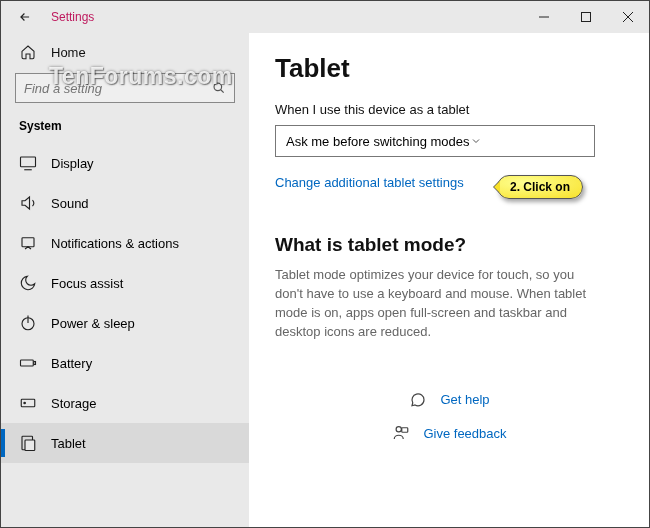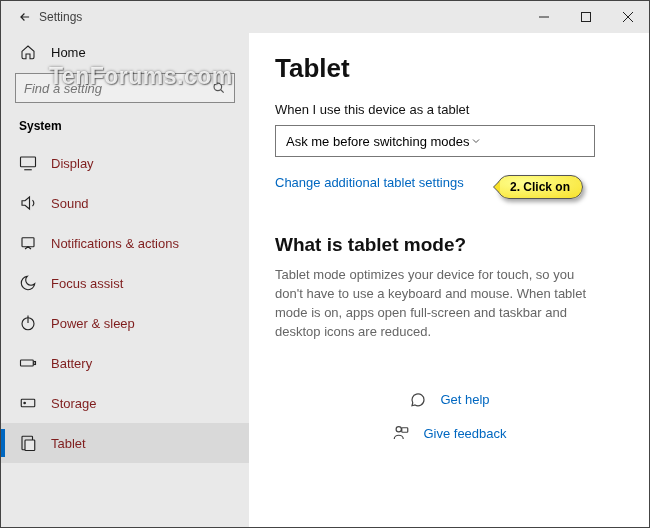--- a/index.html
+++ b/index.html
@@ -1,30 +1,30 @@
 <!DOCTYPE html>
 <html><head>
 <meta charset="utf-8">
 <style>
   * { box-sizing: border-box; margin: 0; padding: 0; font-family: "Segoe UI", Tahoma, sans-serif; }
   body { background: #808080; }
   .frame { width: 650px; height: 528px; border: 1px solid #444; background: #fff; position: relative; overflow: hidden; }
   .window { width: 100%; height: 100%; display: flex; flex-direction: column; }
   .titlebar { height: 32px; display: flex; align-items: center; padding-left: 10px; background: #e9e9e9; }
   .back { width: 28px; height: 28px; display:flex; align-items:center; justify-content:center; color:#222; }
-  .title { font-size: 12px; margin-left: 0; color: #404040; }
+  .title { font-size: 12px; margin-left: 12px; color: #be185d; }
   .winbtns { margin-left: auto; display: flex; }
   .winbtn { width: 42px; height: 32px; display:flex; align-items:center; justify-content:center; color:#222; }
   .body { flex:1; display:flex; min-height:0; }
   .sidebar { width: 248px; background: #e9e9e9; display:flex; flex-direction:column; padding-top:2px; position:relative; }
   .home-row { display:flex; align-items:center; padding: 8px 18px; gap:14px; font-size:13px; color:#111; }
   .search { margin: 4px 14px 10px 14px; height:30px; border:1px solid #888; background:#efefef; display:flex; align-items:center; padding:0 8px; }
   .search input { flex:1; border:none; background:transparent; outline:none; font-size:13px; font-style: italic; color:#b91c1c; }
   .section-h { font-size:12px; font-weight:600; padding: 6px 18px 10px 18px; }
-  .nav-item { display:flex; align-items:center; padding: 0 18px; height:40px; gap:14px; font-size:13px; color:#7f1d1d; cursor:pointer; position:relative; }
+  .nav-item { display:flex; align-items:center; padding: 0 18px; height:40px; gap:14px; font-size:13px; color:#000000; cursor:pointer; position:relative; }
   .nav-item.active { background:#d9d9d9; }
   .nav-item.active::before { content:""; position:absolute; left:0; top:6px; bottom:6px; width:4px; background:#0067c0; }
   .nav-icon { width:18px; height:18px; display:flex; align-items:center; justify-content:center; color:#222; flex-shrink:0; }
   .main { flex:1; background:#fff; padding: 20px 26px 0 26px; overflow:hidden; }
   h1.page { font-size:26px; font-weight:600; margin-bottom: 18px; color:#111; }
   .field-label { font-size:13px; color:#111; margin-bottom:8px; }
   .dropdown { width:320px; height:32px; border:1px solid #777; display:flex; align-items:center; padding:0 10px; font-size:13px; }
   .chev { color:#555; }
   .link { color:#0067c0; font-size:13px; cursor:pointer; }
   .link-row { display:flex; align-items:center; gap:12px; margin:18px 0 11px 0; }

